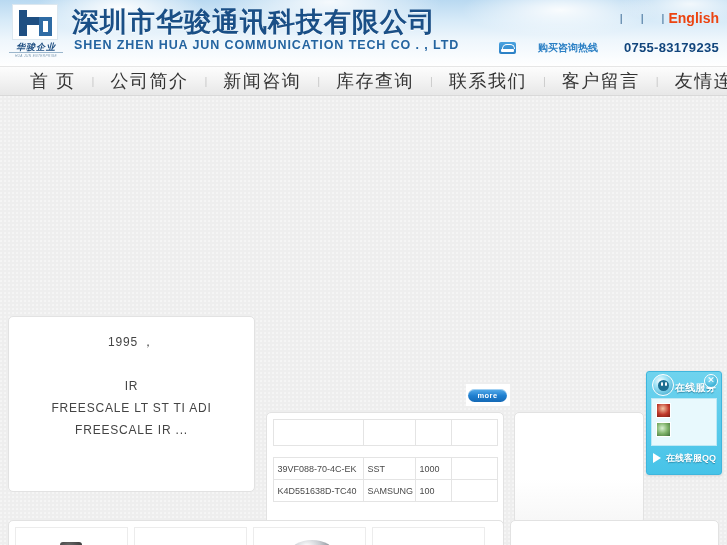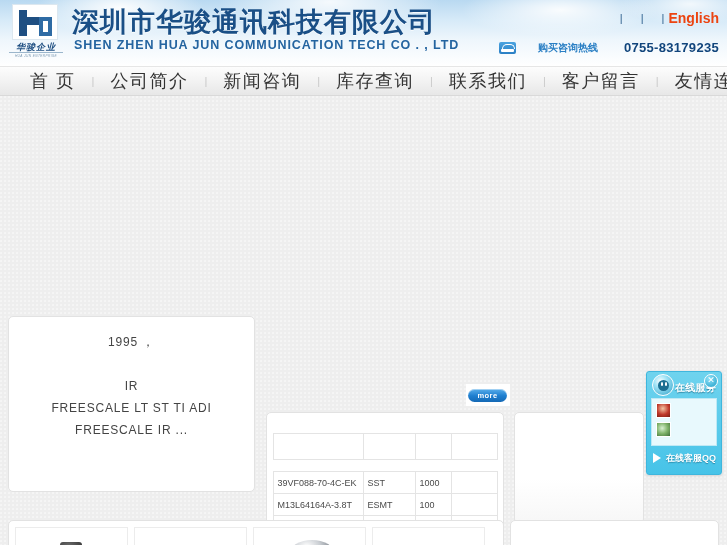--- a/index.html
+++ b/index.html
@@ -186,21 +186,21 @@
     letter-spacing: .8px;
   }
 
   
   #panel-stock {
     left: 266px; top: 316px; width: 238px; height: 172px;
   }
   .stock-table {
     border-collapse: collapse;
     width: 224px;
-    margin: 20px auto 0 auto;
+    margin: 6px auto 0 auto;
     table-layout: fixed;
   }
   .stock-table th, .stock-table td {
     border: 1px solid #e4e4e4;
     font-size: 9px;
     color: #4a4a4a;
     height: 22px;
     padding: 0 4px;
     text-align: left;
     font-weight: normal;
@@ -438,26 +438,20 @@
         <tr class="stock-spacer">
           <td colspan="4"></td>
         </tr>
         <tr>
           <td class="c1">39VF088-70-4C-EK</td>
           <td class="c2">SST</td>
           <td class="c3">1000</td>
           <td class="c4"></td>
         </tr>
         <tr>
-          <td class="c1">M13L64164A-3.8T</td>
-          <td class="c2">ESMT</td>
-          <td class="c3">100</td>
-          <td class="c4"></td>
-        </tr>
-        <tr>
           <td class="c1">K4D551638D-TC40</td>
           <td class="c2">SAMSUNG</td>
           <td class="c3">100</td>
           <td class="c4"></td>
         </tr>
 
       </tbody>
     </table>
   </div>
 

